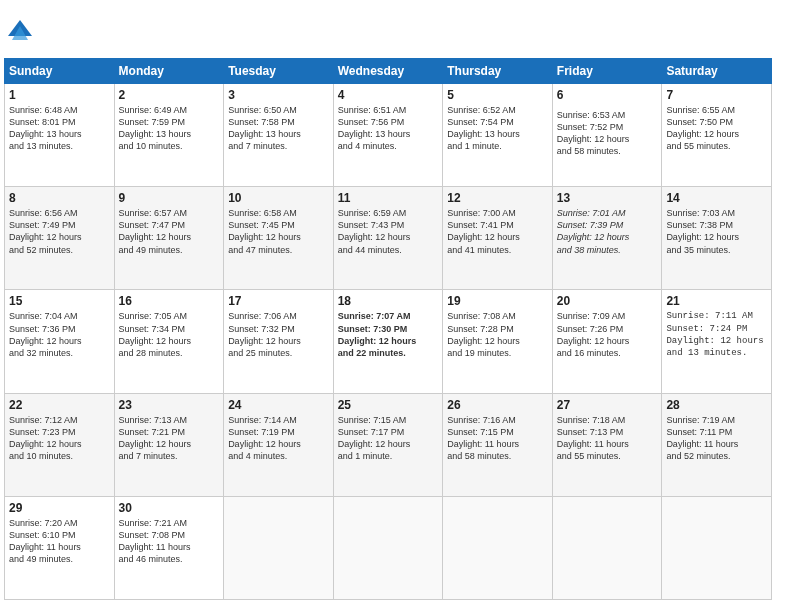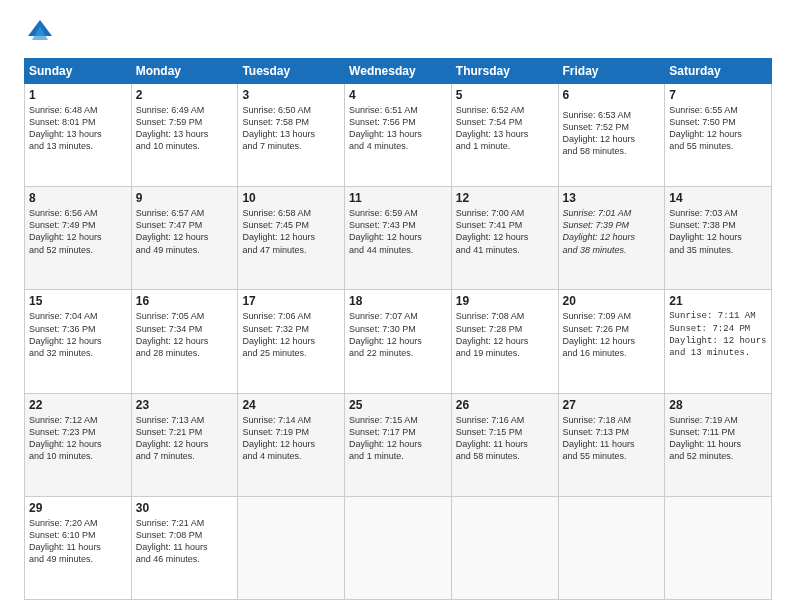--- a/index.html
+++ b/index.html
@@ -6,21 +6,21 @@
     body {
       font-family: Arial, sans-serif;
       background: #fff;
       width: 792px;
       height: 612px;
       overflow: hidden;
     }
     .page {
       width: 792px;
       height: 612px;
-      padding: 16px 20px 12px 24px;
+      padding: 16px 20px 12px 4px;
       display: flex;
       flex-direction: column;
     }
     .header {
       display: flex;
       justify-content: space-between;
       align-items: flex-start;
       margin-bottom: 10px;
     }
     .logo {
@@ -256,21 +256,21 @@
           </td>
           <td>
             <span class="day-num">17</span>
             <div class="cell-text" style="white-space: pre-line;">Sunrise: 7:06 AM
 Sunset: 7:32 PM
 Daylight: 12 hours
 and 25 minutes.</div>
           </td>
           <td>
             <span class="day-num">18</span>
-            <div class="cell-text" style="white-space: pre-line;">Sunrise: 7:07 AM
+            <div class="cell-text" style="white-space: pre-line; font-weight: bold;">Sunrise: 7:07 AM
 Sunset: 7:30 PM
 Daylight: 12 hours
 and 22 minutes.</div>
           </td>
           <td>
             <span class="day-num">19</span>
             <div class="cell-text" style="white-space: pre-line;">Sunrise: 7:08 AM
 Sunset: 7:28 PM
 Daylight: 12 hours
 and 19 minutes.</div>

